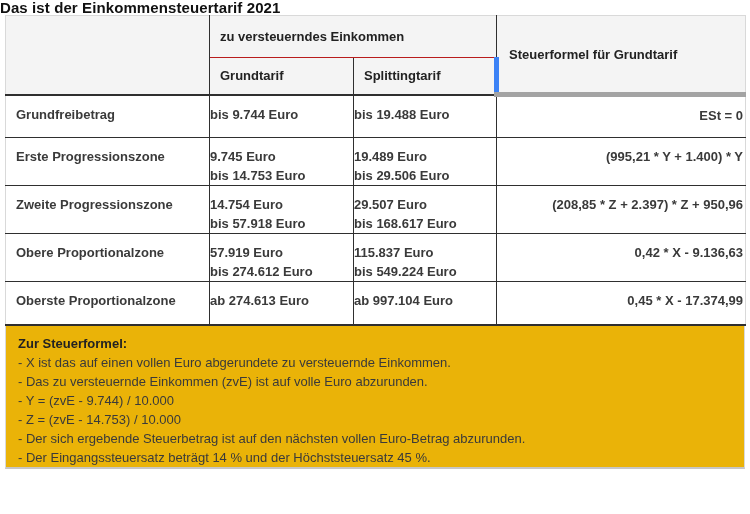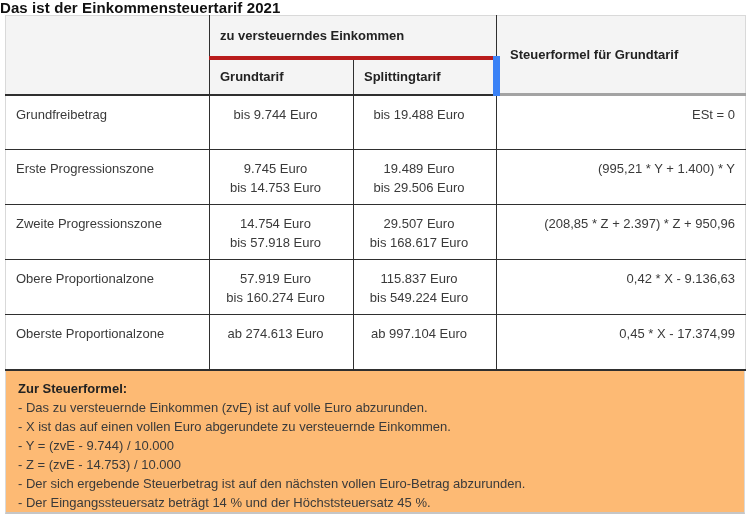--- a/index.html
+++ b/index.html
@@ -22,46 +22,46 @@
     text-align:left; padding-left:10px;
   }
   tr.hrow1 { height:42px; }
   tr.hrow2 { height:37px; }
   th.c-corner {
     border-top:1px solid #d9d9d9; border-left:1px solid #d9d9d9;
     border-right:1px solid #2f2f2f; border-bottom:2px solid #2f2f2f;
   }
   th.c-income {
     border-top:1px solid #d9d9d9; border-right:1px solid #2f2f2f;
-    border-bottom:4px solid #b91c1c; vertical-align:middle;
+    border-bottom:1px solid #b91c1c; vertical-align:middle;
   }
   th.c-formula-head {
     border-top:1px solid #d9d9d9; border-right:1px solid #d9d9d9;
-    border-bottom:3px solid #a3a3a3; vertical-align:middle;
+    border-bottom:5px solid #a3a3a3; vertical-align:middle;
   }
   th.c-gt, th.c-st {
     border-right:1px solid #2f2f2f; border-bottom:2px solid #2f2f2f;
     vertical-align:middle;
   }
-  th.c-st { border-right:7px solid #3b82f6; }
+  th.c-st { border-right:5px solid #3b82f6; }
 
   
   tbody td {
-    height:55px; vertical-align:top; padding-top:9px;
+    height:43px; vertical-align:top; padding-top:9px;
     font-size:13px; color:#3a3a3a; line-height:19px;
-    border-bottom:1px solid #2f2f2f; background:#ffffff;
+    border-bottom:1px solid #2f2f2f; background:#ffffff;font-weight:bold;
   }
   tbody tr:last-child td { border-bottom:2px solid #2f2f2f; }
   td.zone   { text-align:left;  padding-left:10px; border-left:1px solid #d9d9d9; border-right:1px solid #2f2f2f; }
-  td.val    { text-align:center; padding-right:12px; border-right:1px solid #2f2f2f; }
-  td.formula{ text-align:right; padding-right:10px; border-right:1px solid #d9d9d9; }
+  td.val    { text-align:left; padding-right:12px; border-right:1px solid #2f2f2f; }
+  td.formula{ text-align:right; padding-right:2px; border-right:1px solid #d9d9d9; }
 
   
   .notes {
-    margin:0 5px; height:143px; background:#fdba74;
+    margin:0 5px; height:143px; background:#eab308;
     border:1px solid #d9d9d9; border-top:0; border-bottom:2px solid #c6c6c6;
     padding:8px 12px 0 12px; font-size:13px; color:#3a3a3a; line-height:19px;
   }
   .notes .heading { font-weight:bold; color:#222222; }
 </style>
 </head>
 <body>
 
 <div class="page-title">Das ist der Einkommensteuertarif 2021</div>
 
@@ -117,21 +117,21 @@
       <td class="val">
         <div>29.507 Euro</div>
         <div>bis 168.617 Euro</div>
       </td>
       <td class="formula">(208,85 * Z + 2.397) * Z + 950,96</td>
     </tr>
     <tr>
       <td class="zone">Obere Proportionalzone</td>
       <td class="val">
         <div>57.919 Euro</div>
-        <div>bis 160.274 Euro</div>
+        <div>bis 274.612 Euro</div>
       </td>
       <td class="val">
         <div>115.837 Euro</div>
         <div>bis 549.224 Euro</div>
       </td>
       <td class="formula">0,42 * X - 9.136,63</td>
     </tr>
     <tr>
       <td class="zone">Oberste Proportionalzone</td>
       <td class="val">
@@ -142,19 +142,19 @@
         <div>ab 997.104 Euro</div>
         <div></div>
       </td>
       <td class="formula">0,45 * X - 17.374,99</td>
     </tr>
   </tbody>
 </table>
 
 <div class="notes">
   <div class="heading">Zur Steuerformel:</div>
+  <div>- X ist das auf einen vollen Euro abgerundete zu versteuernde Einkommen.</div>
   <div>- Das zu versteuernde Einkommen (zvE) ist auf volle Euro abzurunden.</div>
-  <div>- X ist das auf einen vollen Euro abgerundete zu versteuernde Einkommen.</div>
   <div>- Y = (zvE - 9.744) / 10.000</div>
   <div>- Z = (zvE - 14.753) / 10.000</div>
   <div>- Der sich ergebende Steuerbetrag ist auf den nächsten vollen Euro-Betrag abzurunden.</div>
   <div>- Der Eingangssteuersatz beträgt 14 % und der Höchststeuersatz 45 %.</div>
 </div>
 
 </body></html>

